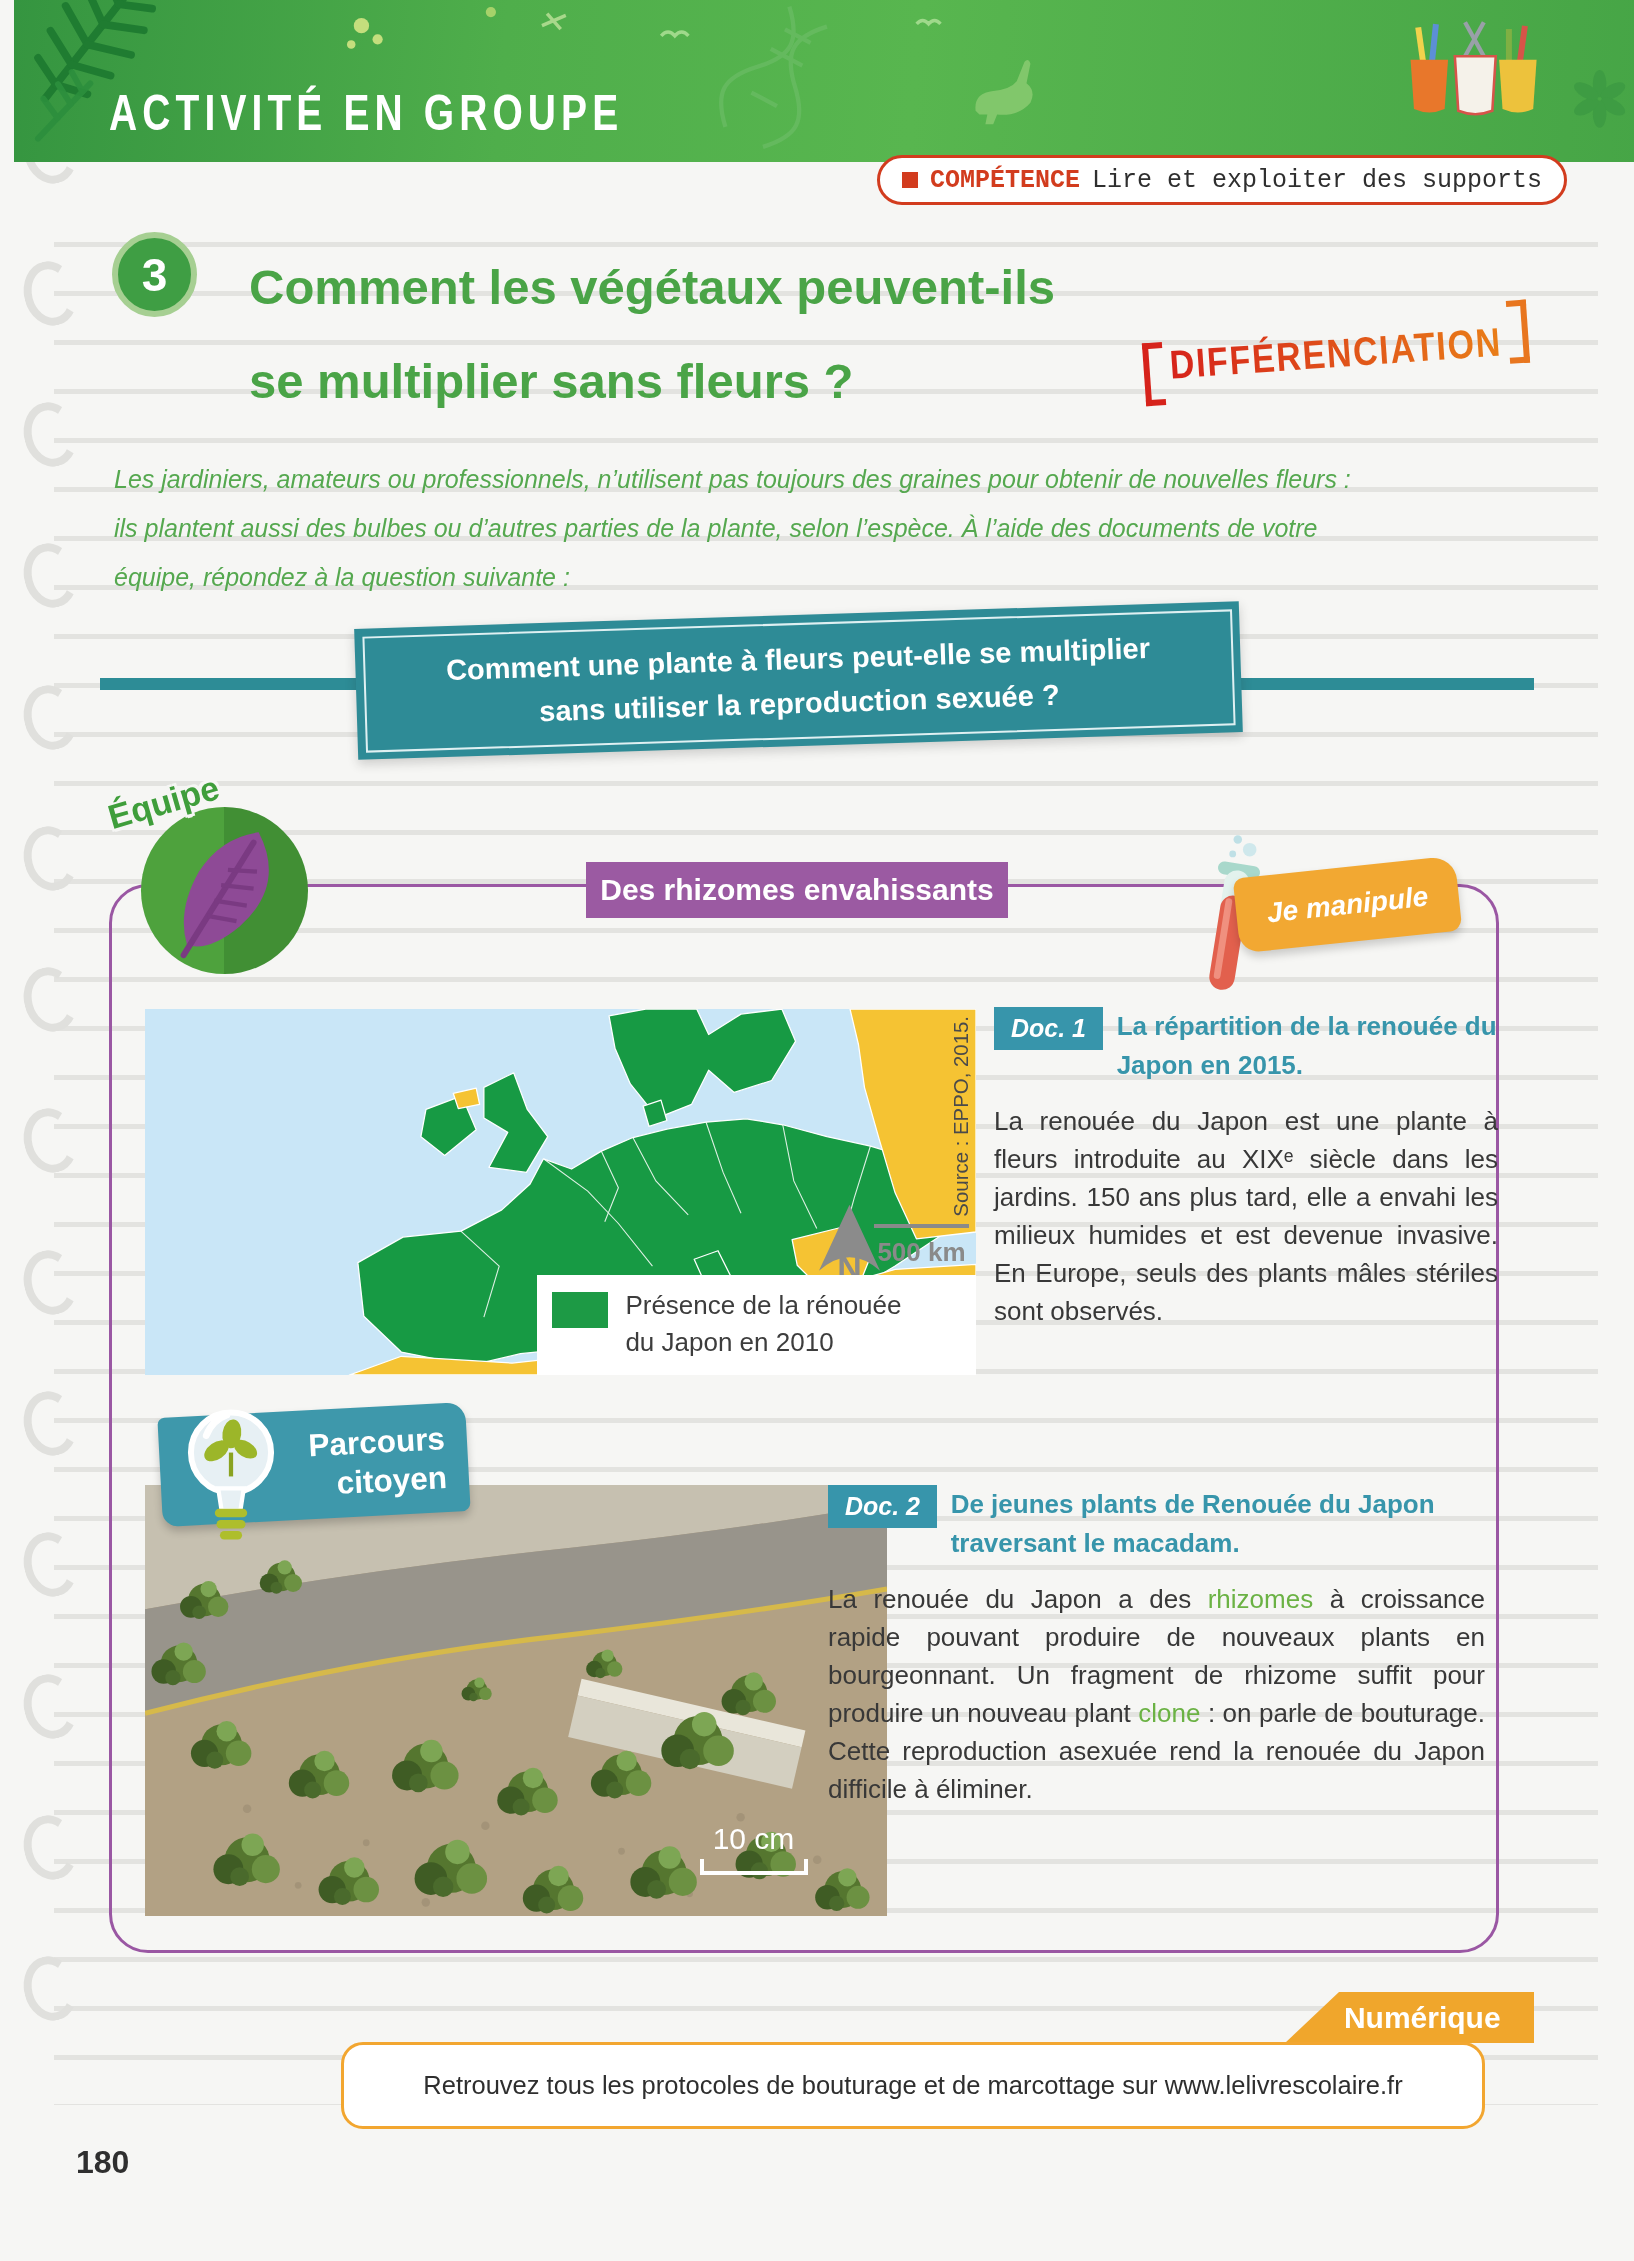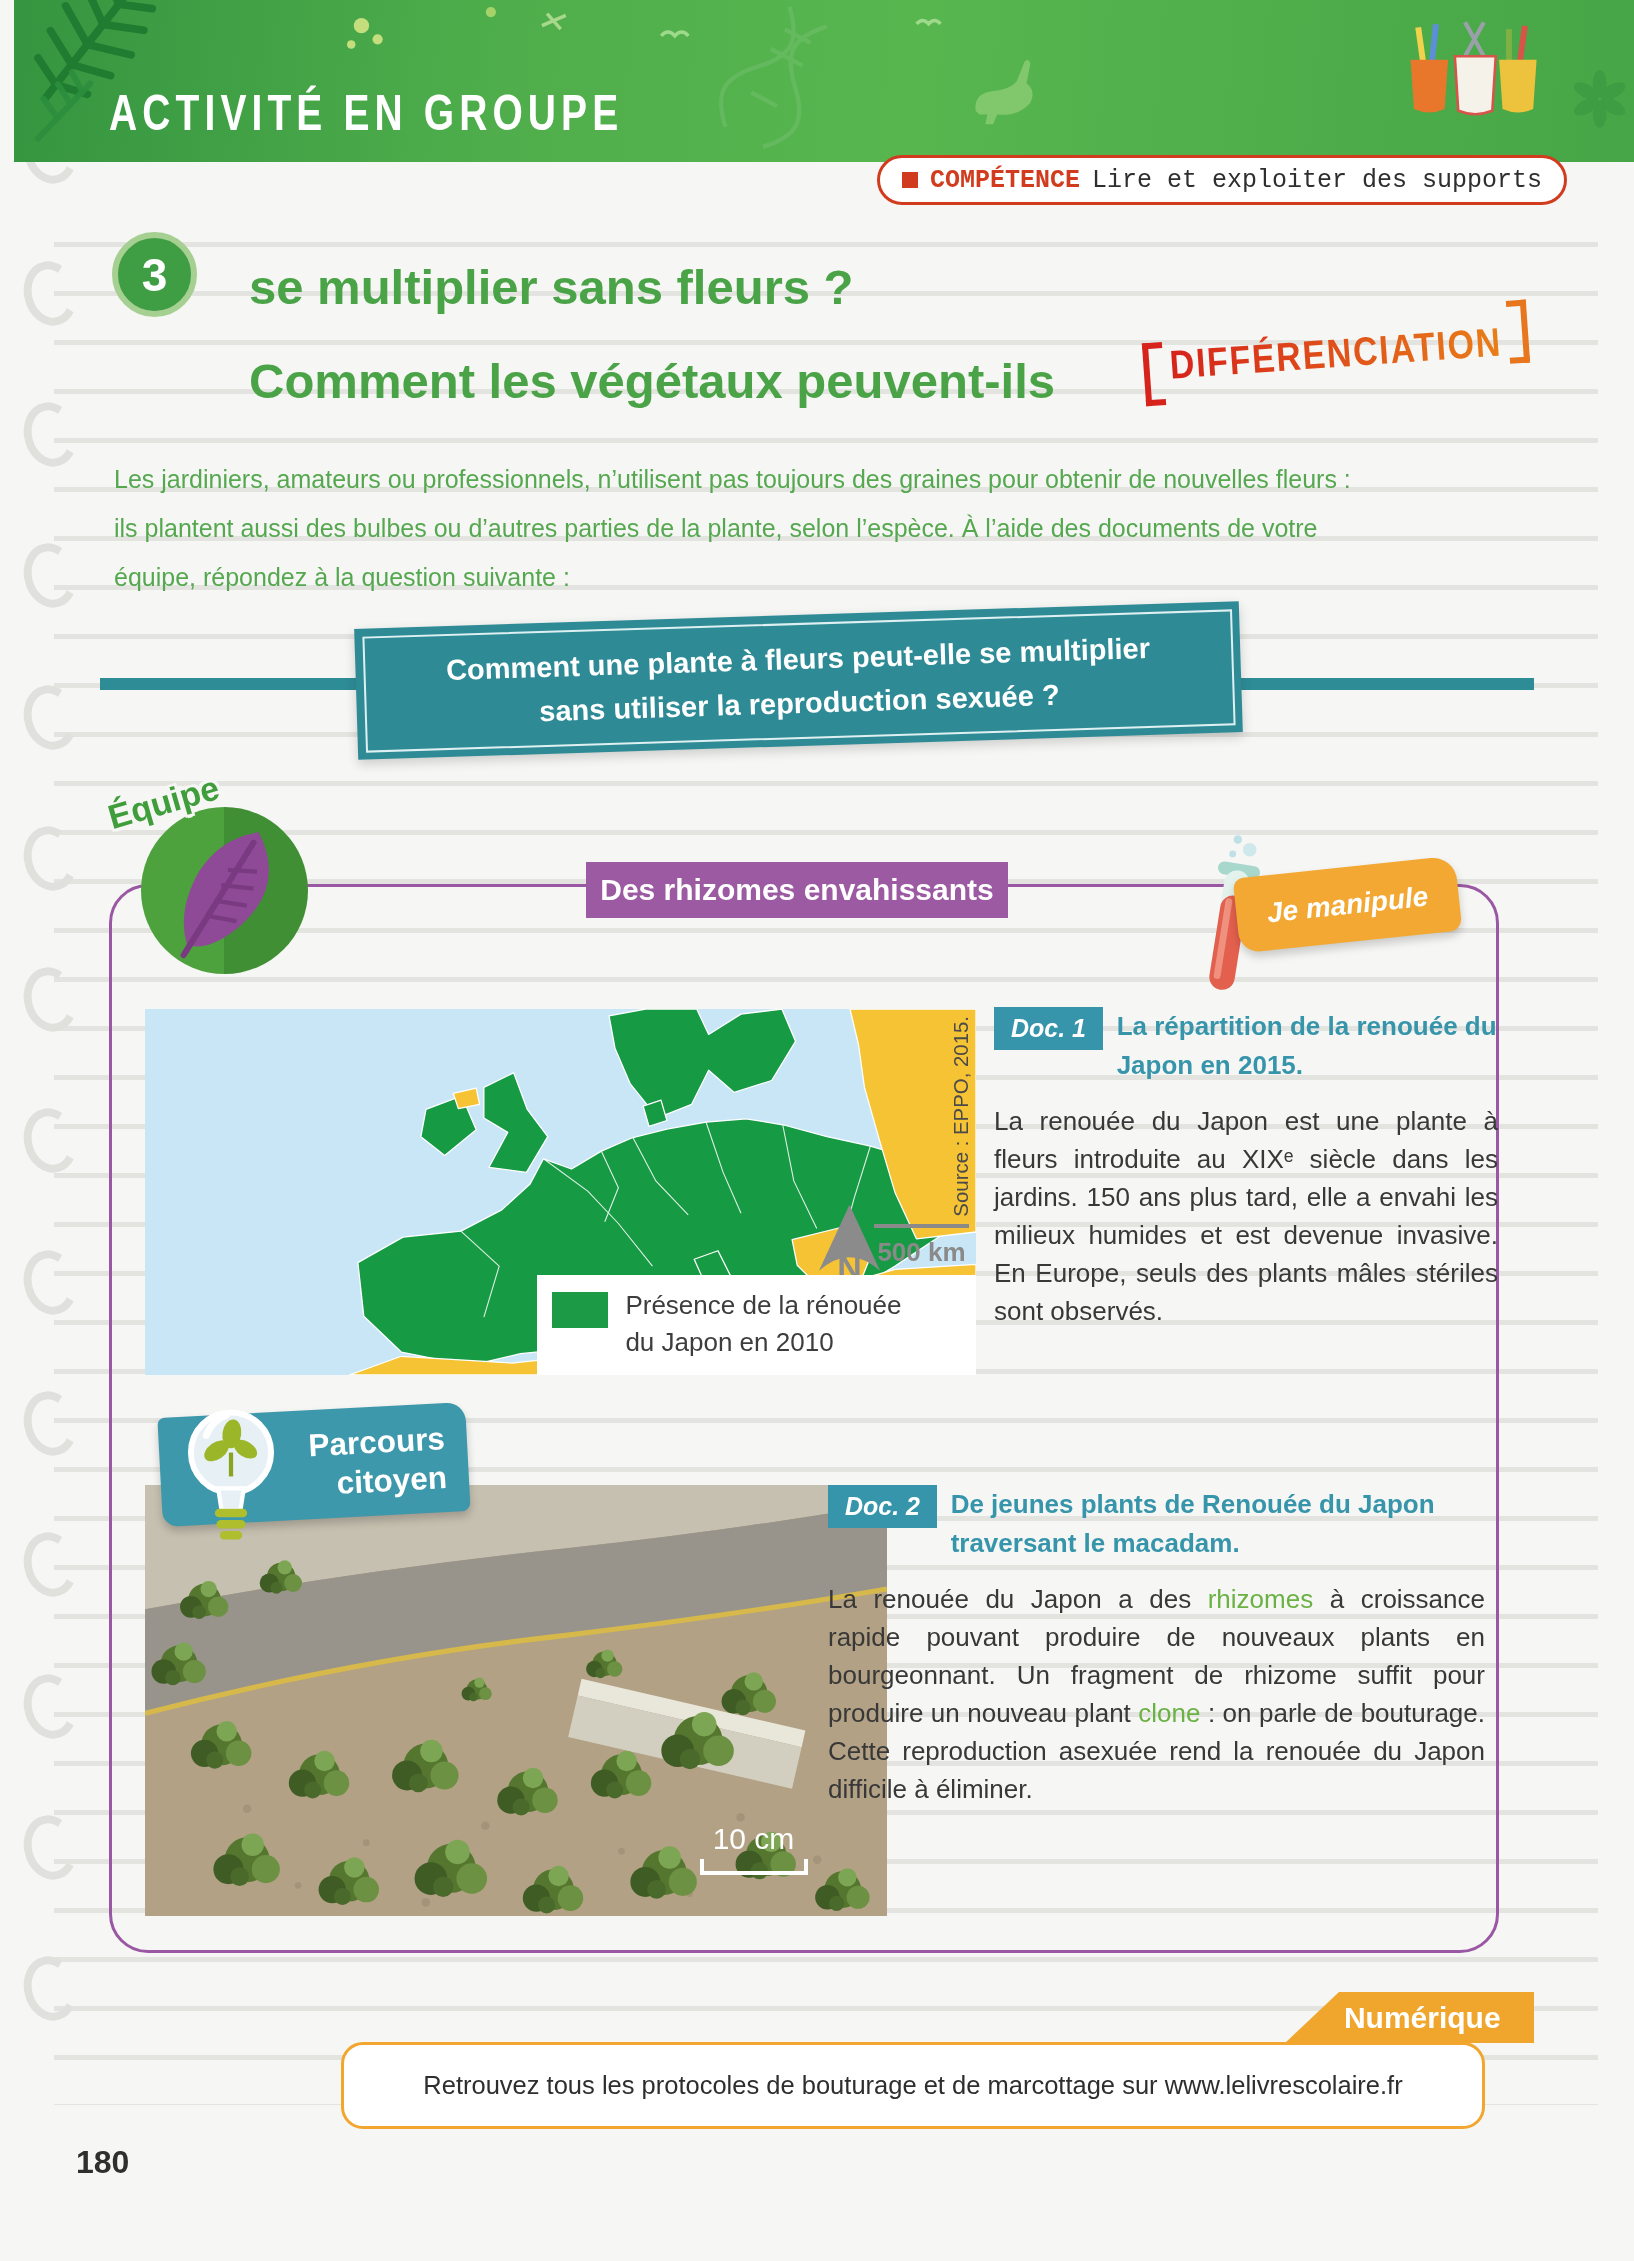--- a/index.html
+++ b/index.html
@@ -38,21 +38,21 @@
   .stamp{position:absolute;top:313px;left:1143px;z-index:2;transform:rotate(-4deg);display:flex;align-items:center;gap:6.8px;}
   .stamp .word{display:inline-block;font-size:34px;font-weight:bold;letter-spacing:1.7px;color:#d6341c;transform:scaleY(1.18);}
   @supports ((-webkit-background-clip:text)){
     .stamp .word{background:linear-gradient(90deg,#d6231b,#e97e18);-webkit-background-clip:text;background-clip:text;color:transparent;}
   }
   .brk{width:13.6px;height:51px;}
   .brk-l{border-left:6px solid #d6231b;border-top:6px solid #d6231b;border-bottom:6px solid #d6231b;margin-top:17px;}
   .brk-r{border-right:6px solid #e8761f;border-top:6px solid #e8761f;border-bottom:6px solid #e8761f;margin-bottom:17px;}
 
   
-  .intro{position:absolute;top:455px;left:114px;z-index:2;color:#55a84f;font-size:25px;line-height:49px;}
+  .intro{position:absolute;top:455px;left:114px;z-index:2;color:#55a84f;font-style:italic;font-size:25px;line-height:49px;}
   .intro div{white-space:nowrap;}
 
   
   .qbar{position:absolute;top:678px;left:100px;width:1434px;height:12px;background:#2d8c96;z-index:1;}
   .qbanner{position:absolute;top:615px;left:356px;width:870px;background:#2e8b96;padding:7.7px;transform:rotate(-1.8deg);
     z-index:2;box-shadow:0 4.3px 10.2px rgba(40,40,40,.2);}
   .qbanner-inner{border:2.6px solid #dff0f2;padding:12px 5.1px;text-align:center;color:#ffffff;font-weight:bold;
     font-size:29px;line-height:44px;}
   .qbanner-inner div{white-space:nowrap;}
 
@@ -215,22 +215,22 @@
   </header>
 
   <div class="competence">
     <span class="sq"></span>
     <span class="lbl">COMPÉTENCE</span>
     <span class="txt">Lire et exploiter des supports</span>
   </div>
 
   <div class="head-num">3</div>
   <div class="head-title">
+    <div>Comment les végétaux peuvent-ils</div>
     <div>se multiplier sans fleurs ?</div>
-    <div>Comment les végétaux peuvent-ils</div>
   </div>
 
   <div class="stamp">
     <span class="brk brk-l"></span>
     <span class="word">DIFFÉRENCIATION</span>
     <span class="brk brk-r"></span>
   </div>
 
   <div class="intro">
     <div>Les jardiniers, amateurs ou professionnels, n’utilisent pas toujours des graines pour obtenir de nouvelles fleurs :</div>

